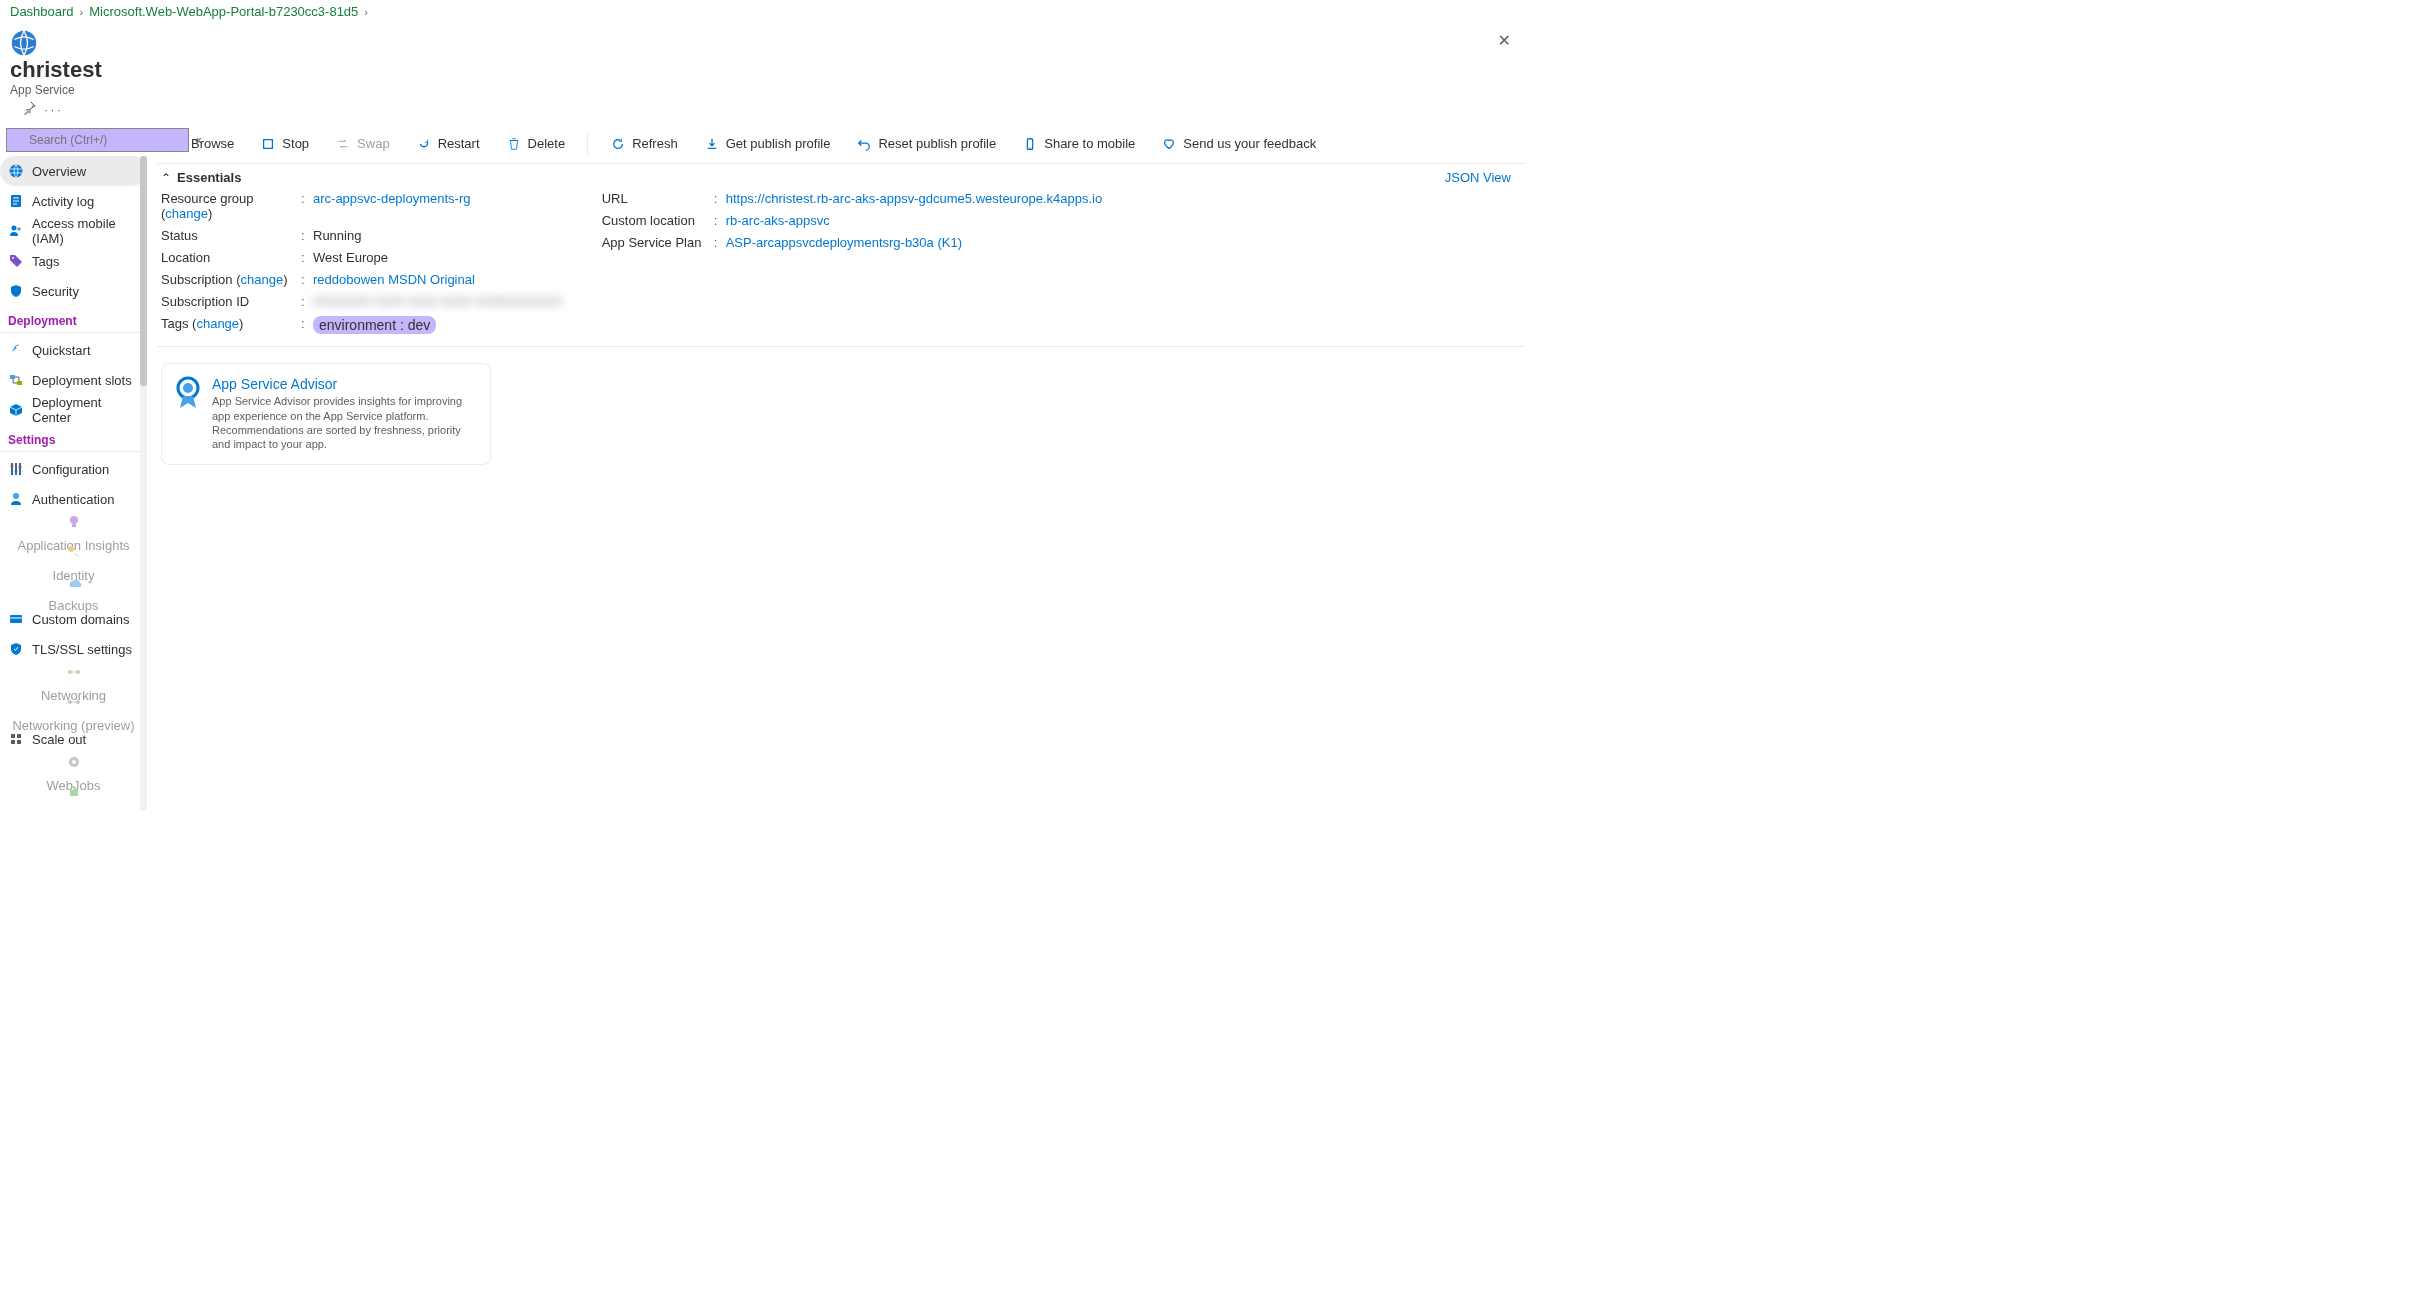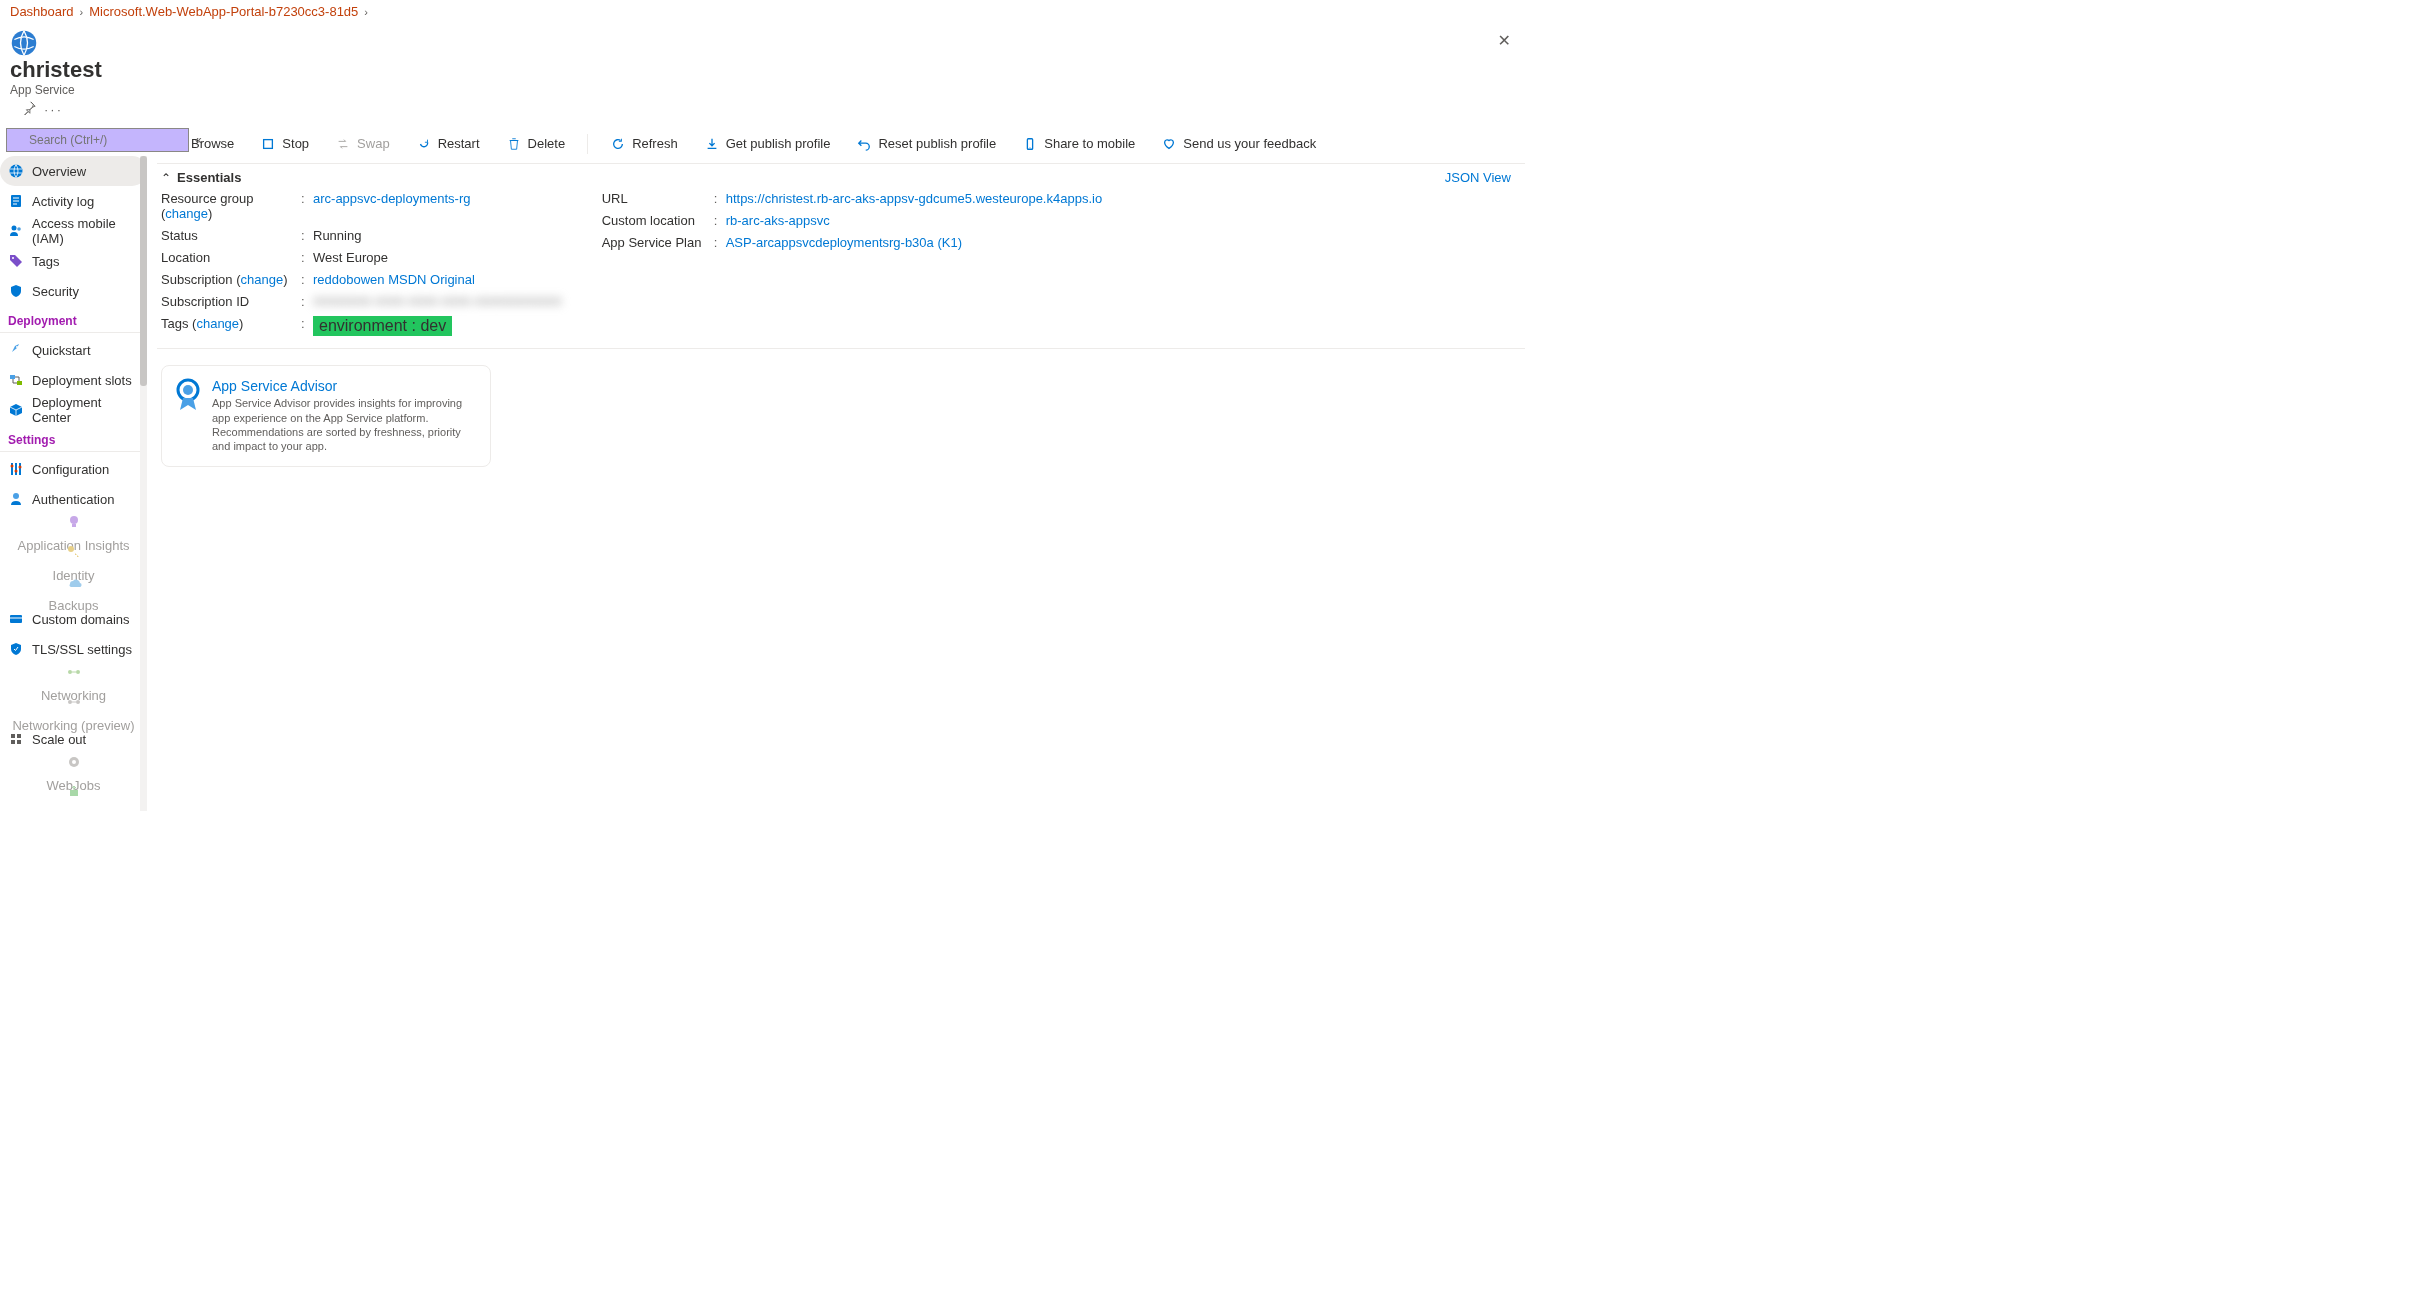--- a/index.html
+++ b/index.html
@@ -3,21 +3,21 @@
 <meta charset="utf-8">
 <style>
 * { box-sizing: border-box; margin: 0; padding: 0; }
 body { font-family: "Segoe UI", Tahoma, sans-serif; font-size: 13px; color: #323130; background: #fff; overflow: hidden; }
 a { color: #0078d4; text-decoration: none; cursor: pointer; }
 
 .page { width: 1525px; height: 811px; display: flex; flex-direction: column; position: relative; }
 
 
 .breadcrumb { padding: 4px 10px; font-size: 13px; display: flex; align-items: center; gap: 6px; }
-.breadcrumb .crumb { color: #c2410c; }
+.breadcrumb .crumb { color: #15803d; }
 .breadcrumb .sep { color: #605e5c; font-size: 11px; }
 
 
 .header { display: flex; align-items: flex-start; padding: 2px 10px 6px 10px; position: relative; flex-direction: column; }
 .header-icon { width: 28px; height: 28px; margin-right: 8px; margin-top: 4px; flex-shrink: 0; }
 .header-titles { display: flex; flex-direction: column; }
 .header-title { font-size: 22px; font-weight: 600; color: #323130; line-height: 1.2; }
 .header-sub { font-size: 12px; color: #605e5c; }
 .header-actions { margin-left: 12px; display: flex; align-items: center; gap: 8px; margin-top: 4px; }
 .header-close { position: absolute; right: 14px; top: 8px; cursor: pointer; color: #605e5c; font-size: 16px; }
@@ -56,21 +56,21 @@
 
 .props { display: flex; padding: 0 4px 12px 4px; gap: 40px; border-bottom: 1px solid #edebe9; }
 .props-col { display: flex; flex-direction: column; gap: 7px; min-width: 380px; }
 .prop-row { display: flex; font-size: 13px; }
 .prop-key { width: 140px; color: #323130; flex-shrink: 0; }
 .prop-key .chg { color: #0078d4; }
 .prop-colon { width: 12px; color: #605e5c; }
 .prop-val { color: #323130; }
 .prop-val a { color: #0078d4; }
 .blurred { filter: blur(4px); color: #999; }
-.tag-chip { background: #22c55e; color: #323130; padding: 1px 6px; display: inline-block; font-size: 16px; border-radius: 0; }
+.tag-chip { background: #c4b5fd; color: #323130; padding: 1px 6px; display: inline-block; font-size: 14px; border-radius: 8px; }
 .props-col.right .prop-key { width: 112px; }
 
 .advisor { margin: 16px 4px; border: 1px solid #edebe9; border-radius: 8px; width: 330px; padding: 12px; display: flex; gap: 10px; }
 .advisor .badge { width: 28px; flex-shrink: 0; }
 .advisor-title { color: #0078d4; font-size: 14px; margin-bottom: 2px; }
 .advisor-desc { color: #605e5c; font-size: 11px; line-height: 1.3; }
 </style>
 </head>
 <body>
 

